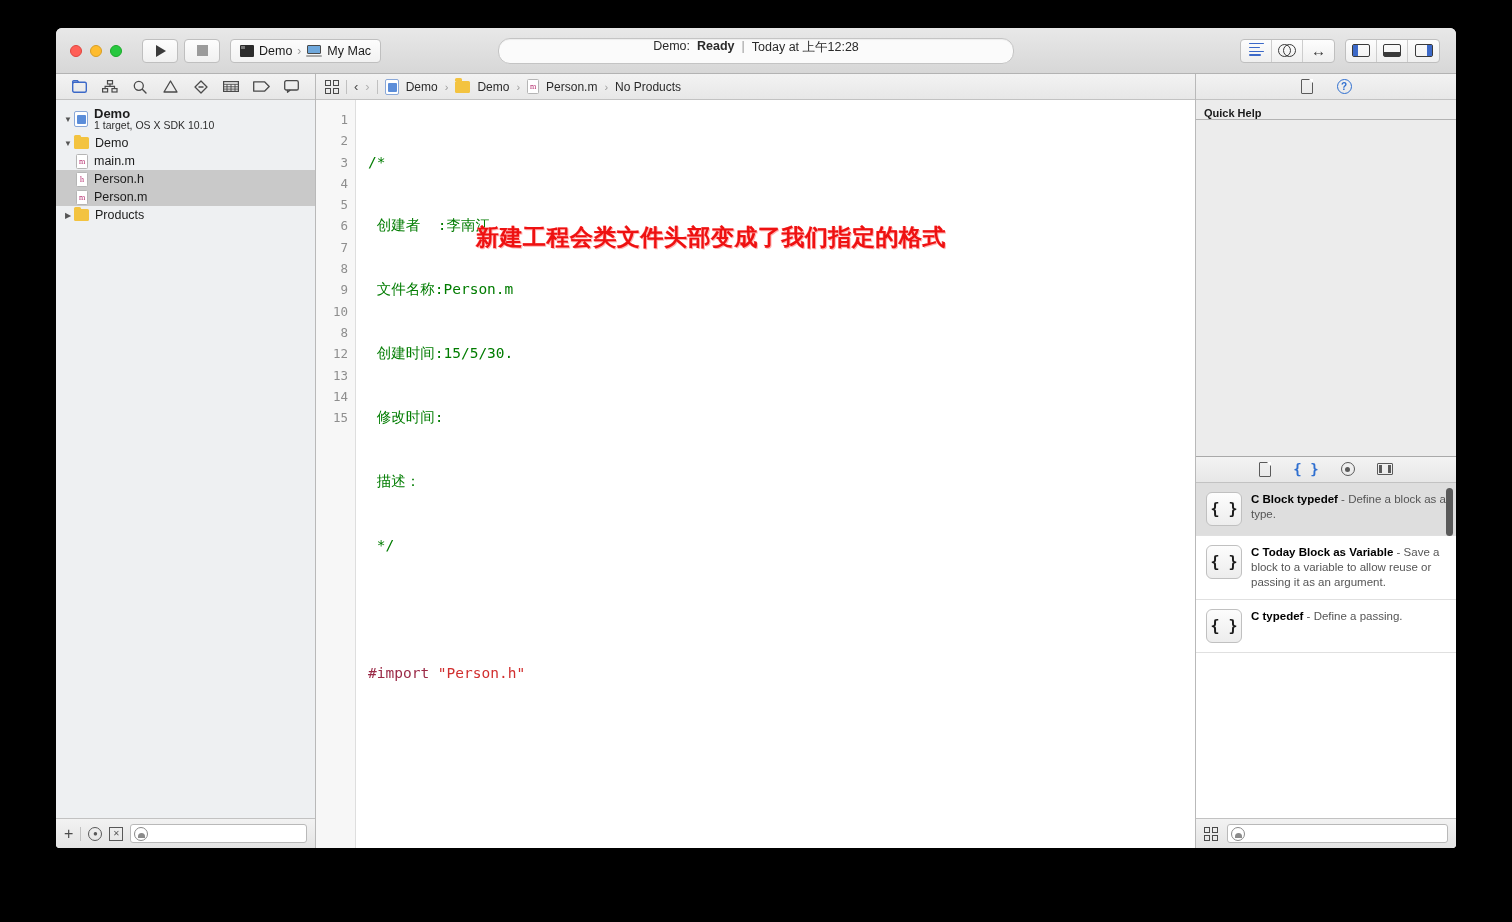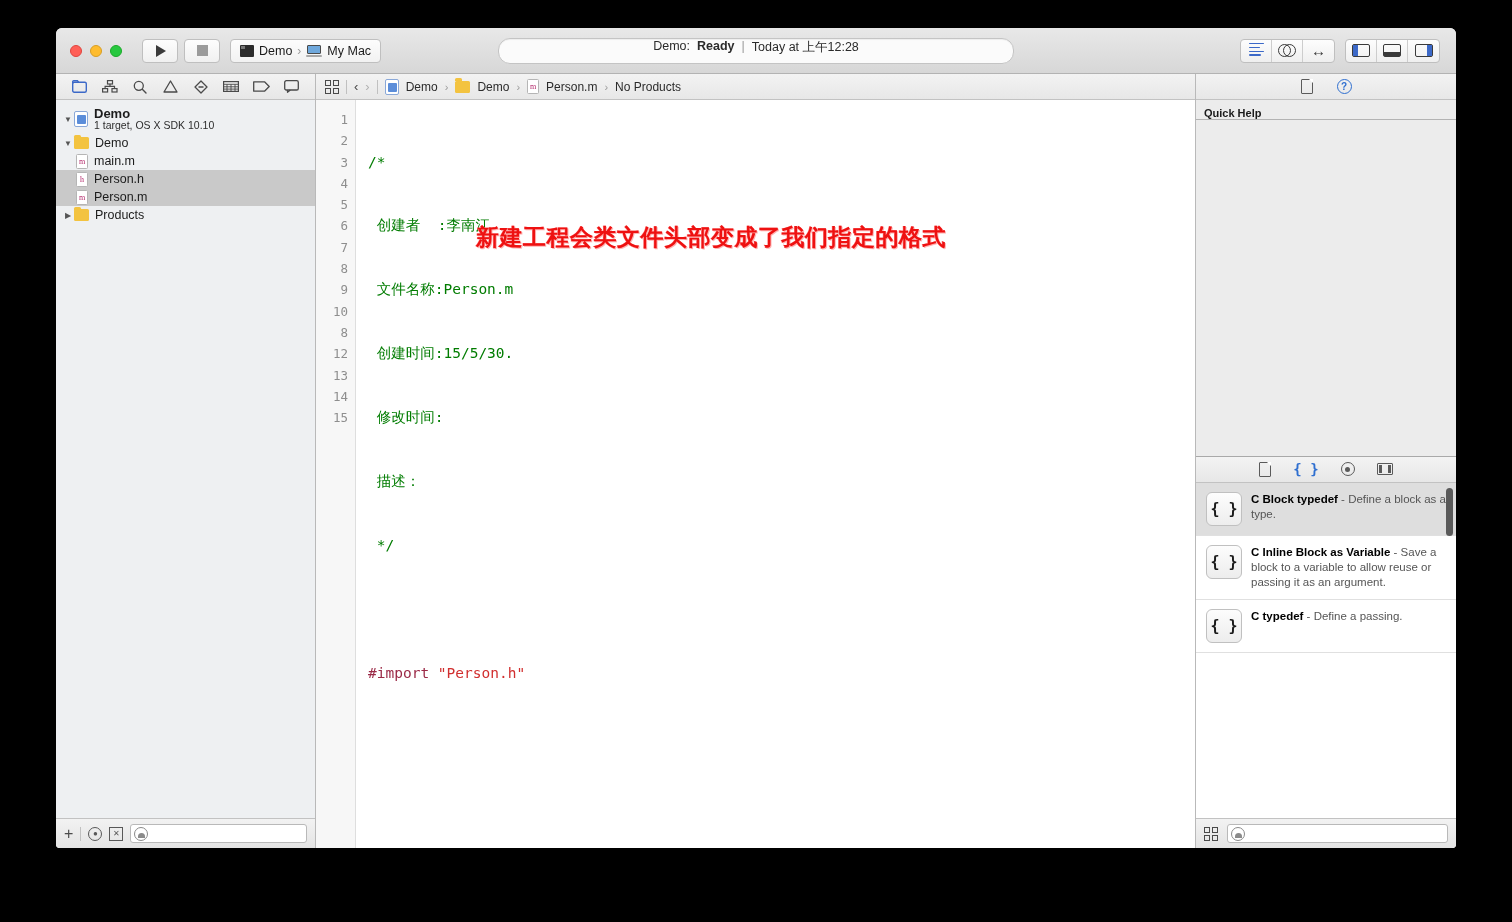--- a/index.html
+++ b/index.html
@@ -496,21 +496,21 @@
         <span class="media-ico"></span>
       </div>
 
       <div class="lib-list">
         <div class="snip sel">
           <span class="snip-ico">{ }</span>
           <span class="snip-txt"><b>C Block typedef</b><span class="d"> - </span><span class="d">Define a block as a type.</span></span>
         </div>
         <div class="snip">
           <span class="snip-ico">{ }</span>
-          <span class="snip-txt"><b>C Inline Block as Variable</b><span class="d"> - </span><span class="d">Save a block to a variable to allow reuse or passing it as an argument.</span></span>
+          <span class="snip-txt"><b>C Today Block as Variable</b><span class="d"> - </span><span class="d">Save a block to a variable to allow reuse or passing it as an argument.</span></span>
         </div>
         <div class="snip">
           <span class="snip-ico">{ }</span>
           <span class="snip-txt"><b>C typedef</b><span class="d"> - </span><span class="d">Define a passing.</span></span>
         </div>
         <div class="lib-scroll"></div>
       </div>
 
       <div class="lib-footer">
         <span class="grid4">

